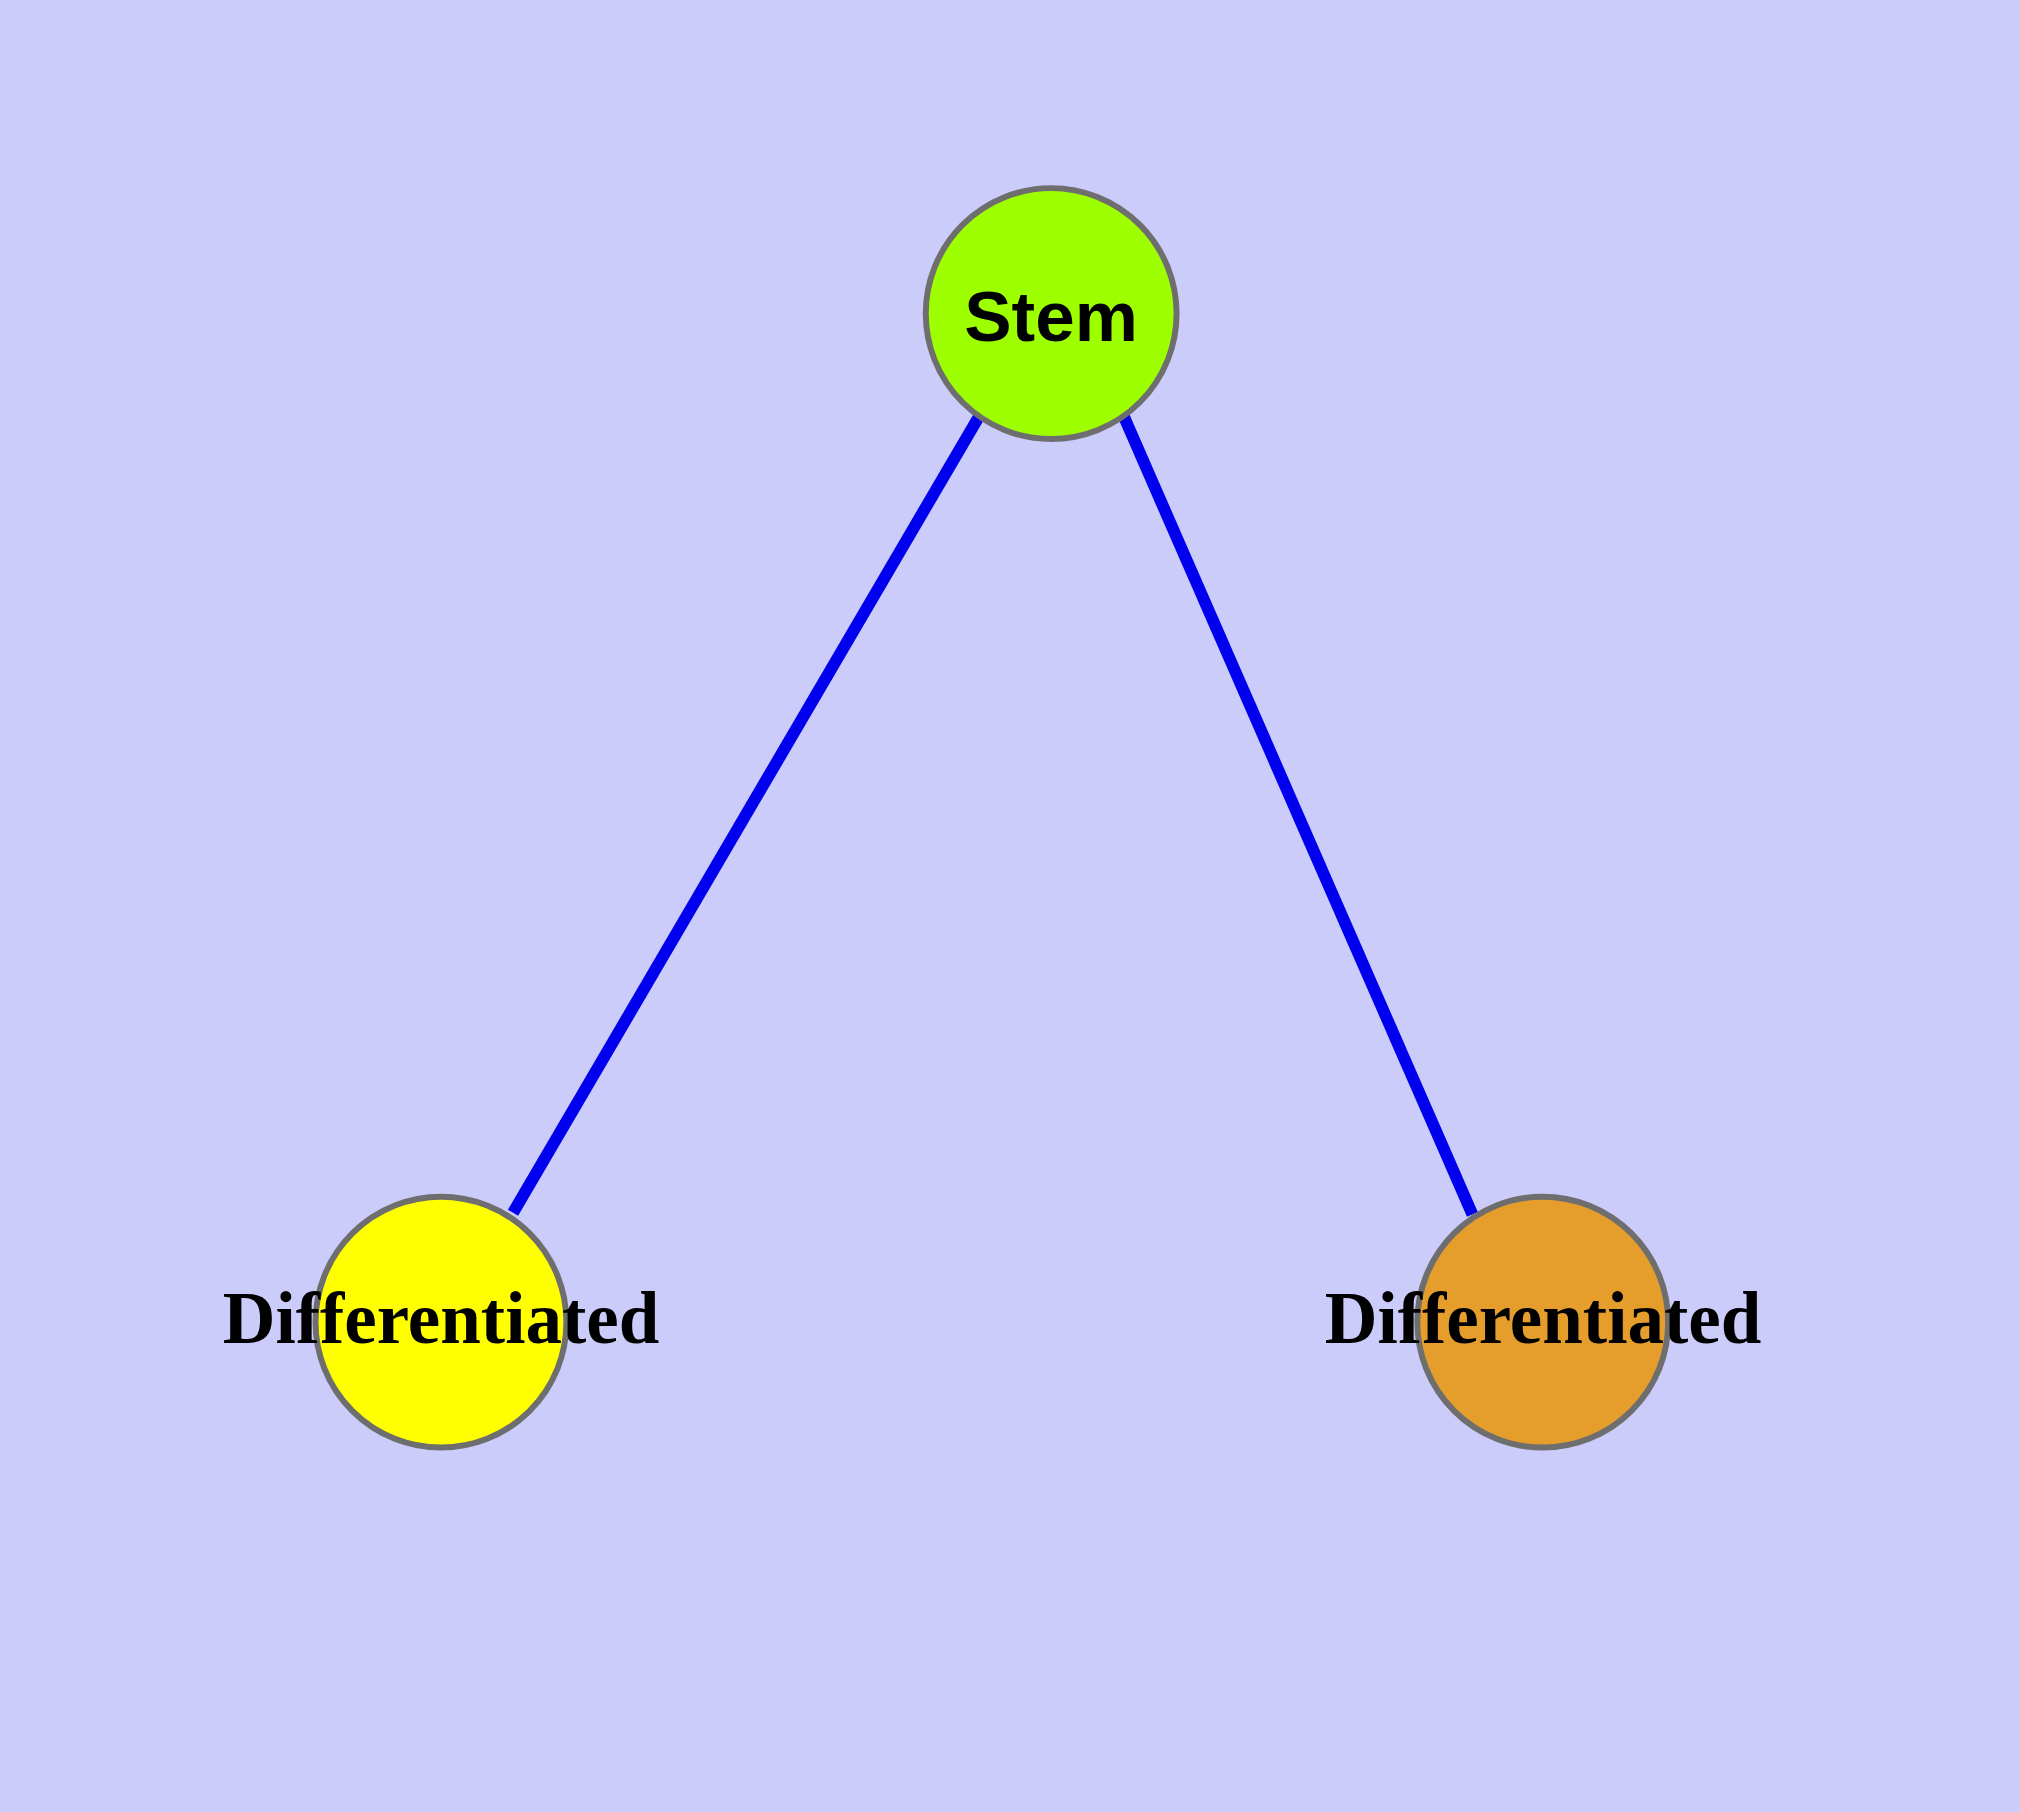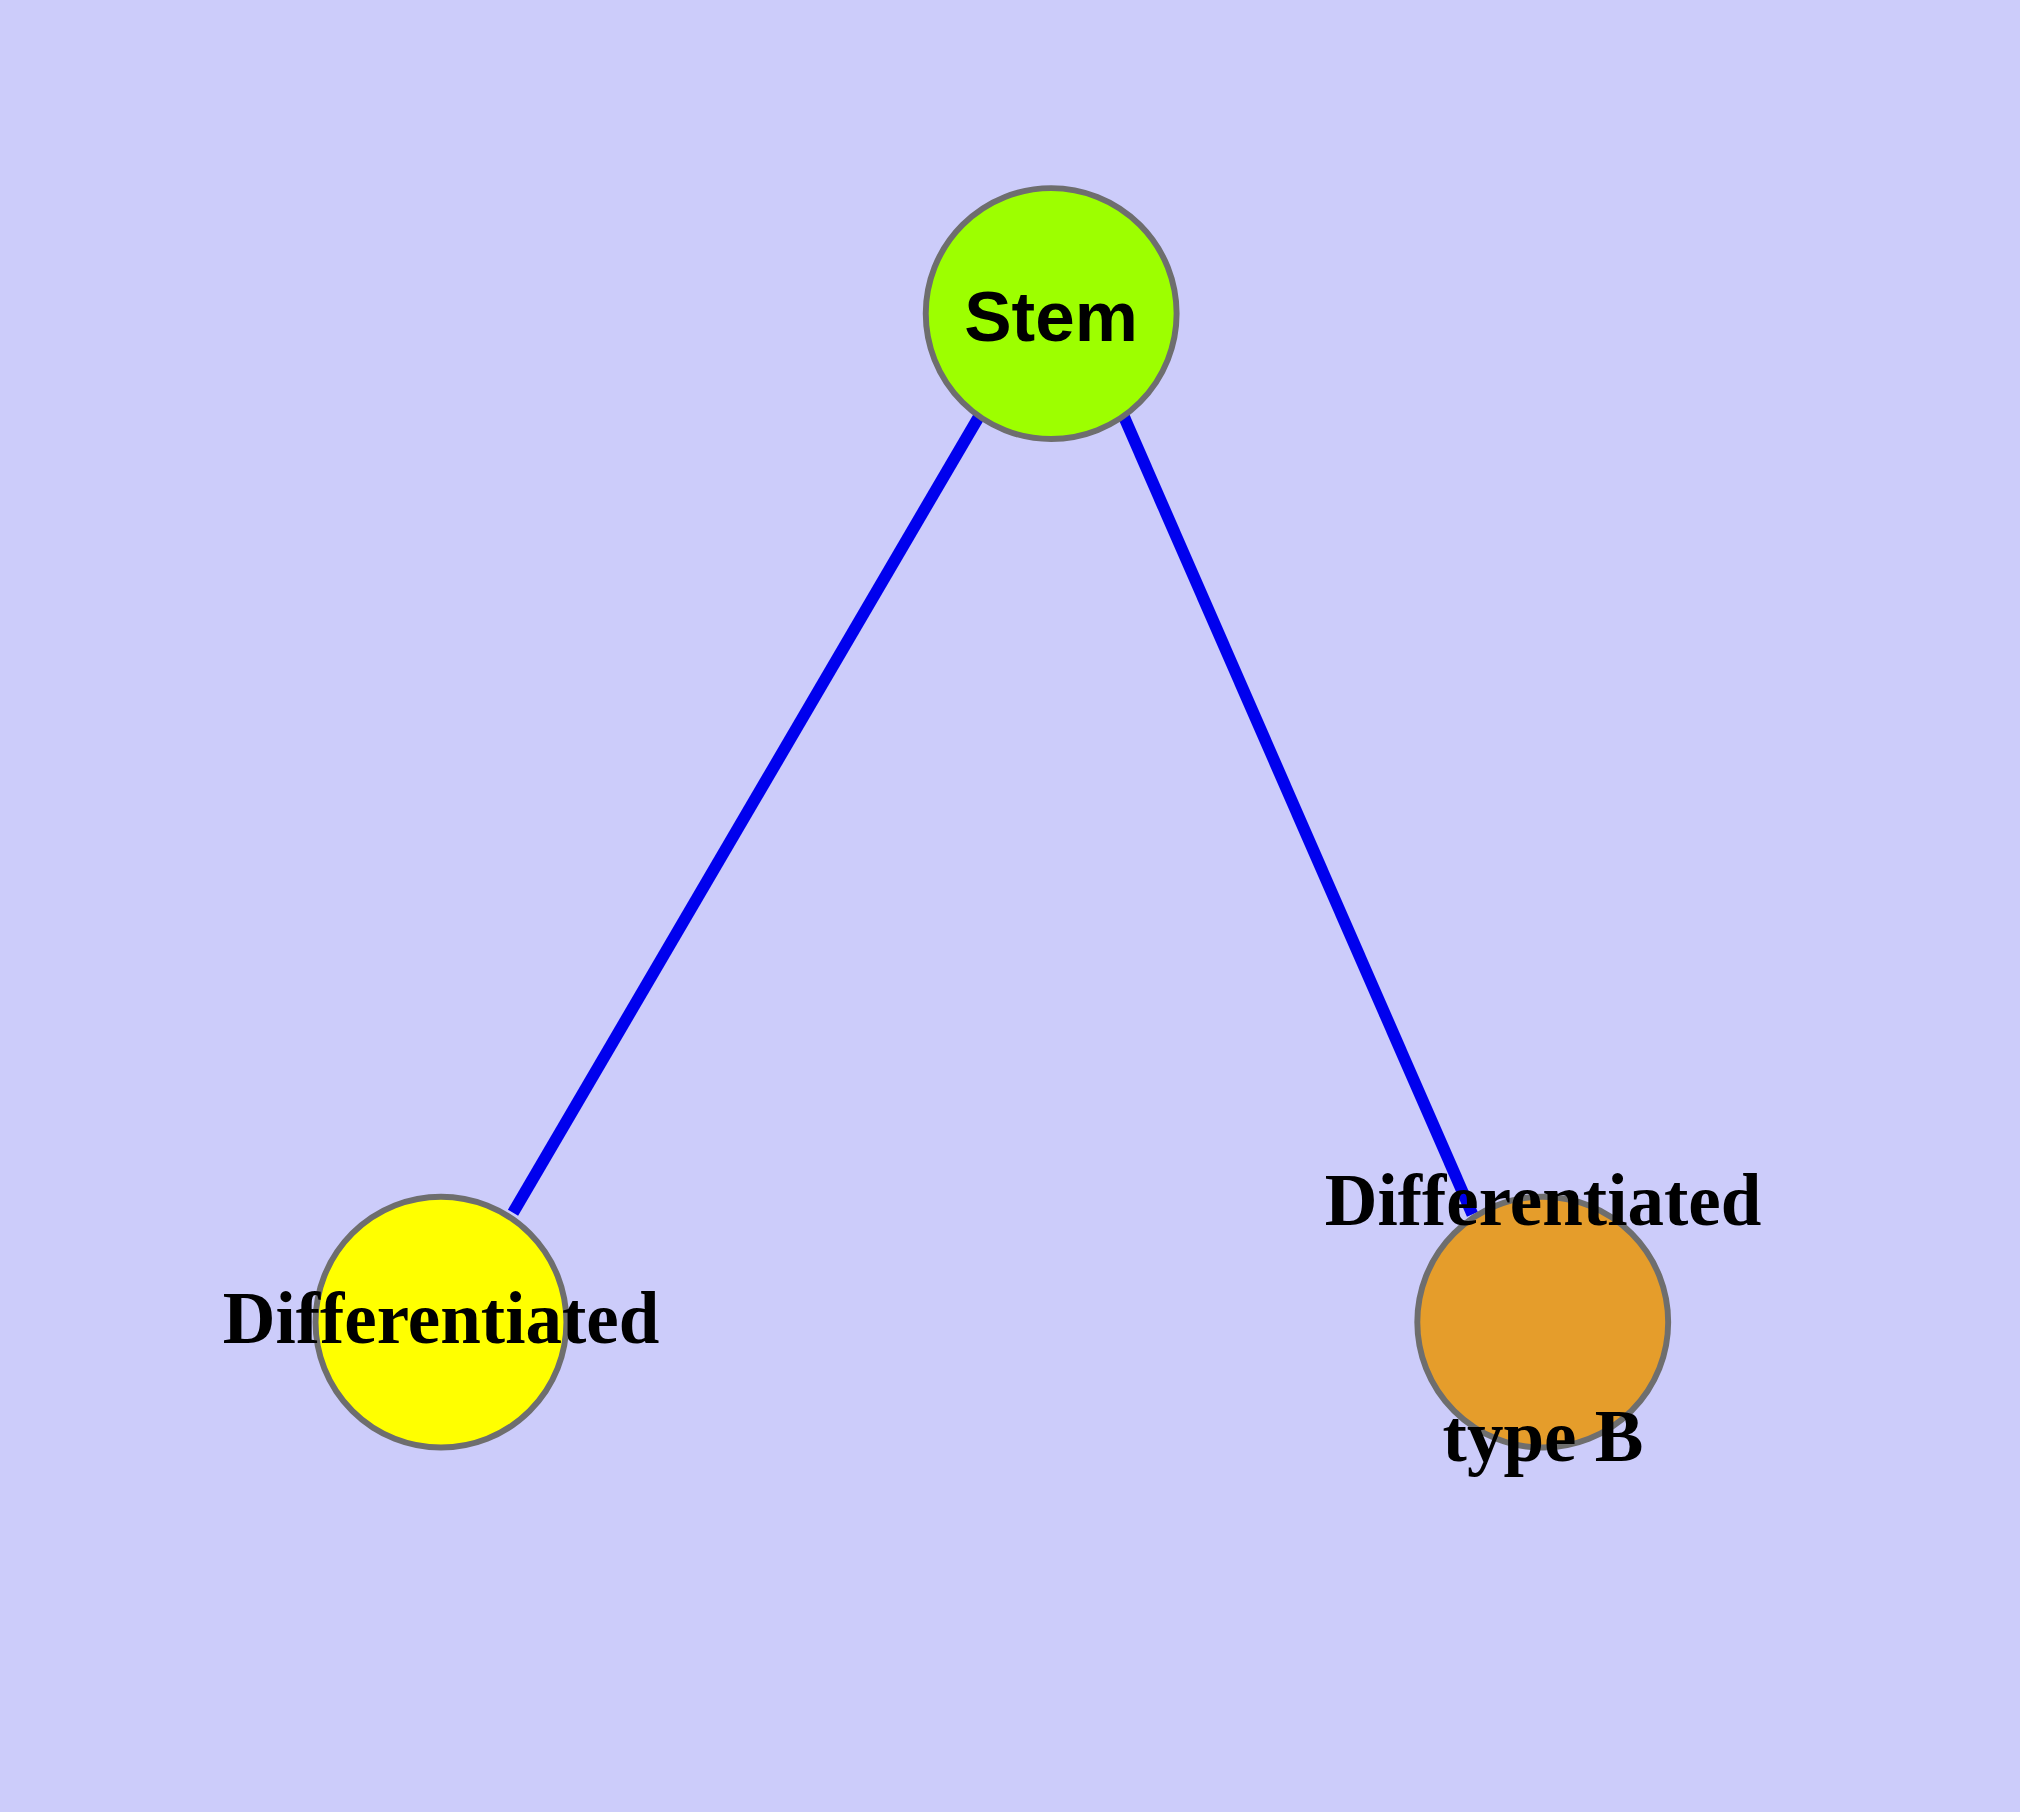--- a/index.html
+++ b/index.html
@@ -25,21 +25,21 @@
     top: 0;
     left: 0;
     width: 2021px;
     height: 1812px;
     display: block;
   }
   .node-label {
     position: absolute;
     color: #000000;
     font-weight: bold;
-    text-align: center;
+    text-align: right;
     white-space: pre;
     line-height: 1.08;
     pointer-events: none;
     transform: translate(-50%, -50%);
   }
   .label-stem { font-size: 71px; }
   .label-multi { font-size: 73px; font-family: Liberation Serif, serif; }
 </style>
 </head>
 <body>
@@ -61,17 +61,16 @@
   </svg>
 
   <div class="node-label label-stem" style="left:1051px; top:317px;">Stem</div>
 
   <div class="node-label label-multi" style="left:441px; top:1319px;">
     <div>Differentiated</div>
   </div>
 
   <div class="node-label label-multi" style="left:1543px; top:1319px;">
     <div>Differentiated</div>
-    <div>type B</div>
   </div>
 
 </div>
 
 
 </body></html>

